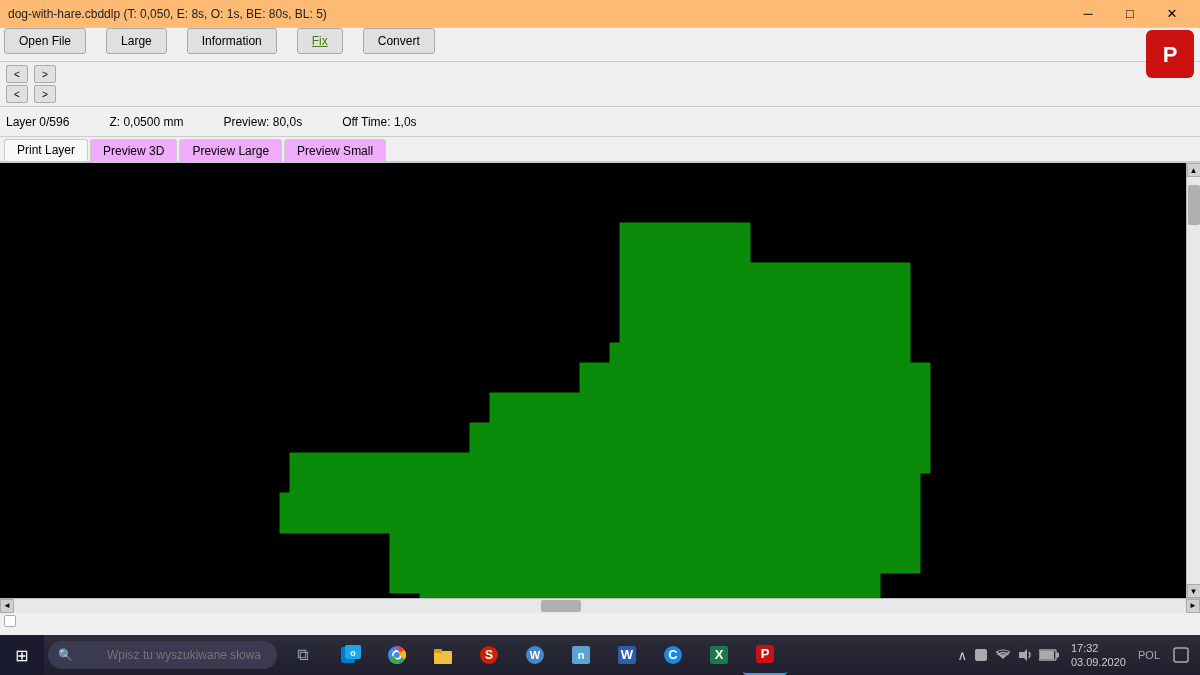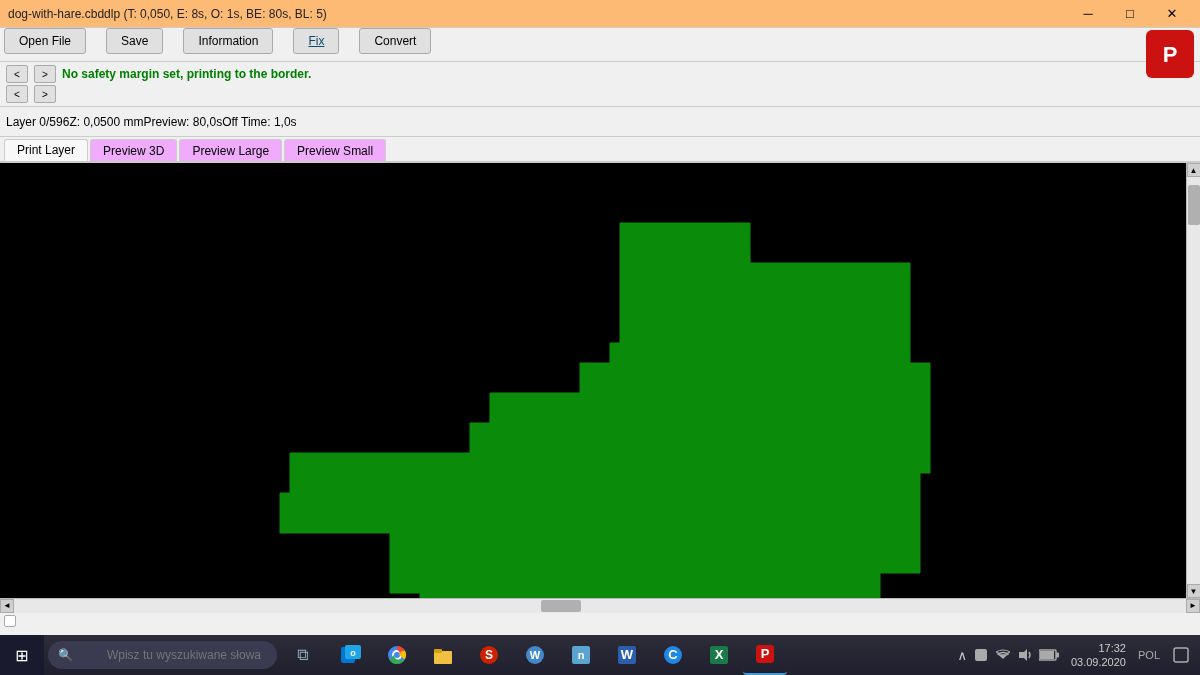--- a/index.html
+++ b/index.html
@@ -35,21 +35,21 @@
     }
     .toolbar-btn {
       height: 26px;
       padding: 0 14px;
       background: #e0e0e0;
       border: 1px solid #aaa;
       border-radius: 3px;
       cursor: pointer;
       font-size: 12px;
     }
-    .toolbar-btn:disabled { color: #0c4a6e; cursor: default; text-decoration: underline; }
+    .toolbar-btn:disabled { color: #4d7c0f; cursor: default; text-decoration: underline; }
 
     
     #info-area {
       background: #f0f0f0;
       padding: 2px 6px;
       border-bottom: 1px solid #ccc;
     }
     .info-row {
       height: 20px;
       display: flex;
@@ -67,20 +67,21 @@
     }
     .info-green { color: green; font-size: 12px; font-weight: 600; }
 
     
     #layer-bar {
       background: #f0f0f0;
       height: 30px;
       display: flex;
       align-items: center;
       padding: 0 6px;
+      gap: 40px;
       border-bottom: 1px solid #ccc;
     }
     .layer-info { font-size: 12px; }
 
     
     #play-area {
       display: flex;
       align-items: center;
       gap: 8px;
       margin-left: auto;
@@ -304,21 +305,21 @@
       display: flex;
       align-items: center;
       height: 40px;
       padding-right: 4px;
       gap: 6px;
     }
     .sys-icon { color: #ccc; font-size: 13px; cursor: pointer; }
     .sys-time {
       color: #ccc;
       font-size: 11px;
-      text-align: right;
+      text-align: left;
       cursor: pointer;
       padding: 0 6px;
     }
     .sys-time div { line-height: 1.3; }
     .sys-notif {
       width: 30px; height: 40px;
       display: flex; align-items: center; justify-content: center;
       cursor: pointer;
     }
 
@@ -336,38 +337,37 @@
   <div class="title">dog-with-hare.cbddlp (T: 0,050, E: 8s, O: 1s, BE: 80s, BL: 5)</div>
   <div class="win-controls">
     <button class="win-btn">─</button>
     <button class="win-btn">□</button>
     <button class="win-btn close">✕</button>
   </div>
 </div>
 
 <div id="toolbar">
   <button class="toolbar-btn">Open File</button>
-  <button class="toolbar-btn">Save</button>
+  <button class="toolbar-btn">Large</button>
   <button class="toolbar-btn">Information</button>
   <button class="toolbar-btn" disabled="">Fix</button>
   <button class="toolbar-btn">Convert</button>
 
   <div style="margin-left:auto; width:52px; height:52px; position:relative;">
     <svg width="52" height="52" viewBox="0 0 52 52">
       <rect x="2" y="2" width="48" height="48" rx="6" fill="#cc1111"></rect>
       <text x="26" y="34" font-size="22" fill="white" text-anchor="middle" font-weight="bold">P</text>
     </svg>
   </div>
 </div>
 
 <div id="info-area">
   <div class="info-row">
     <button class="nav-btn">&lt;</button>
     <button class="nav-btn">&gt;</button>
-    <span class="info-green">No safety margin set, printing to the border.</span>
   </div>
   <div class="info-row">
     <button class="nav-btn">&lt;</button>
     <button class="nav-btn">&gt;</button>
   </div>
 </div>
 
 <div id="layer-bar">
   <span class="layer-info">Layer 0/596</span>
   <span class="layer-info">Z: 0,0500 mm</span>

